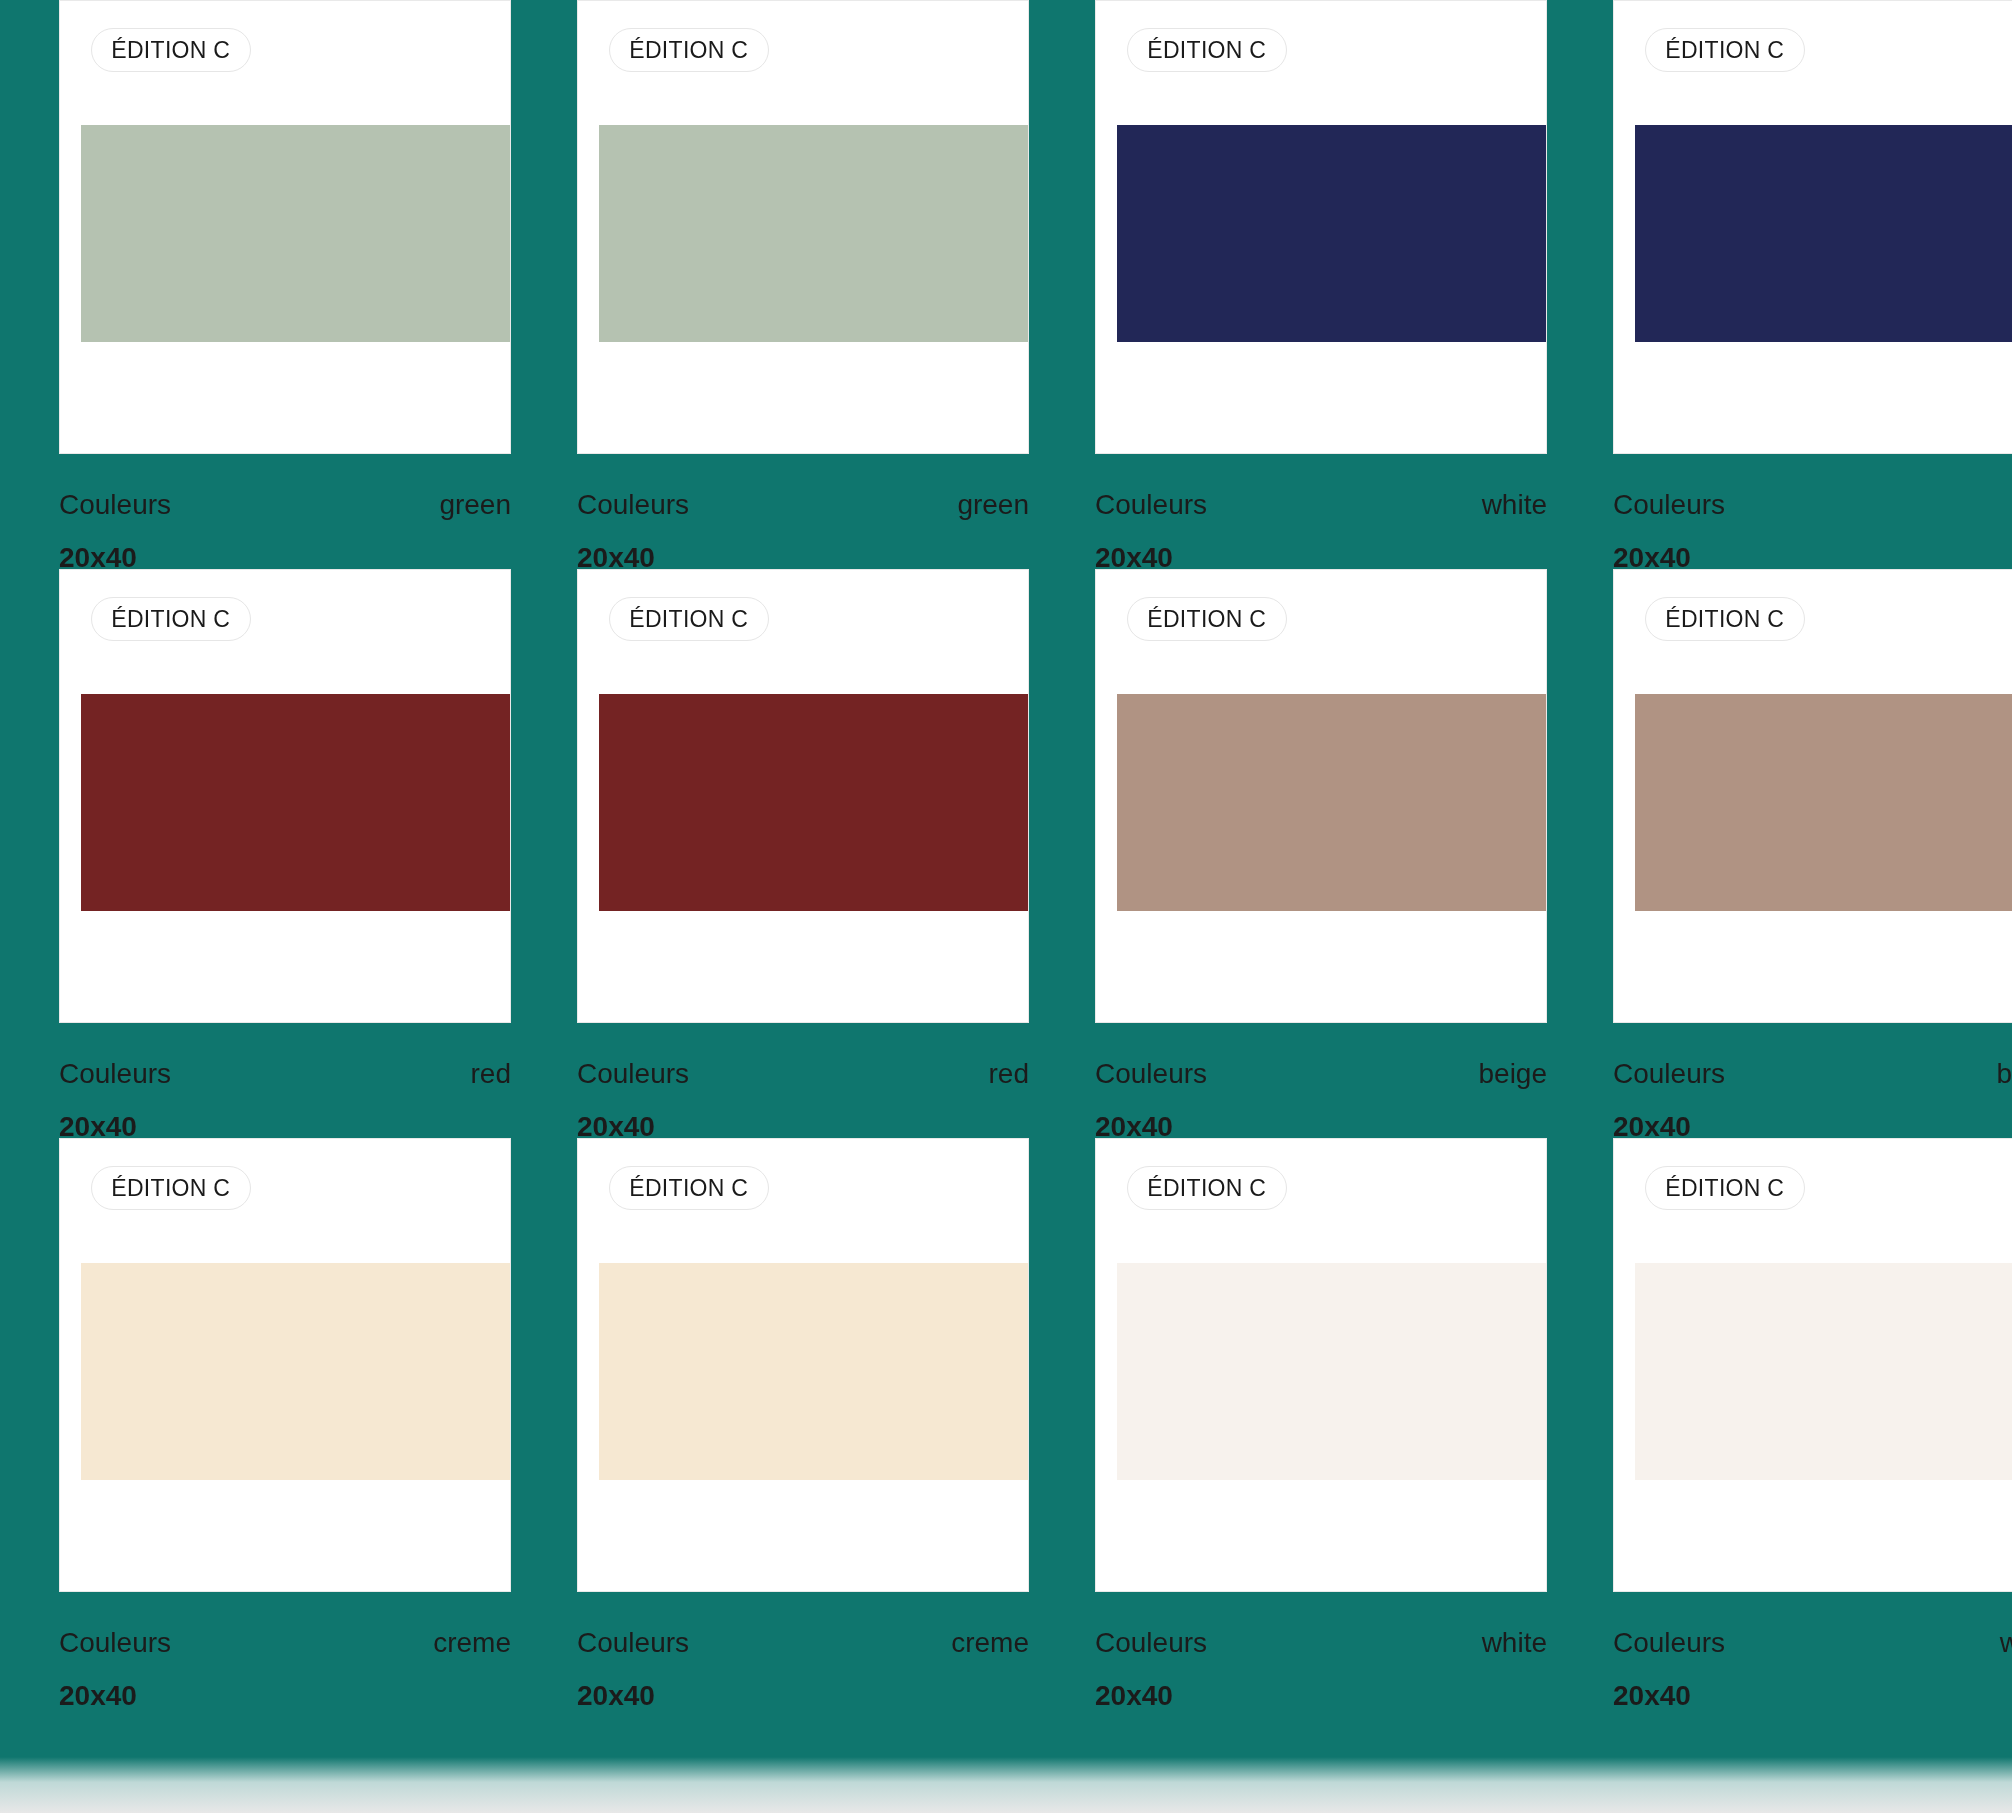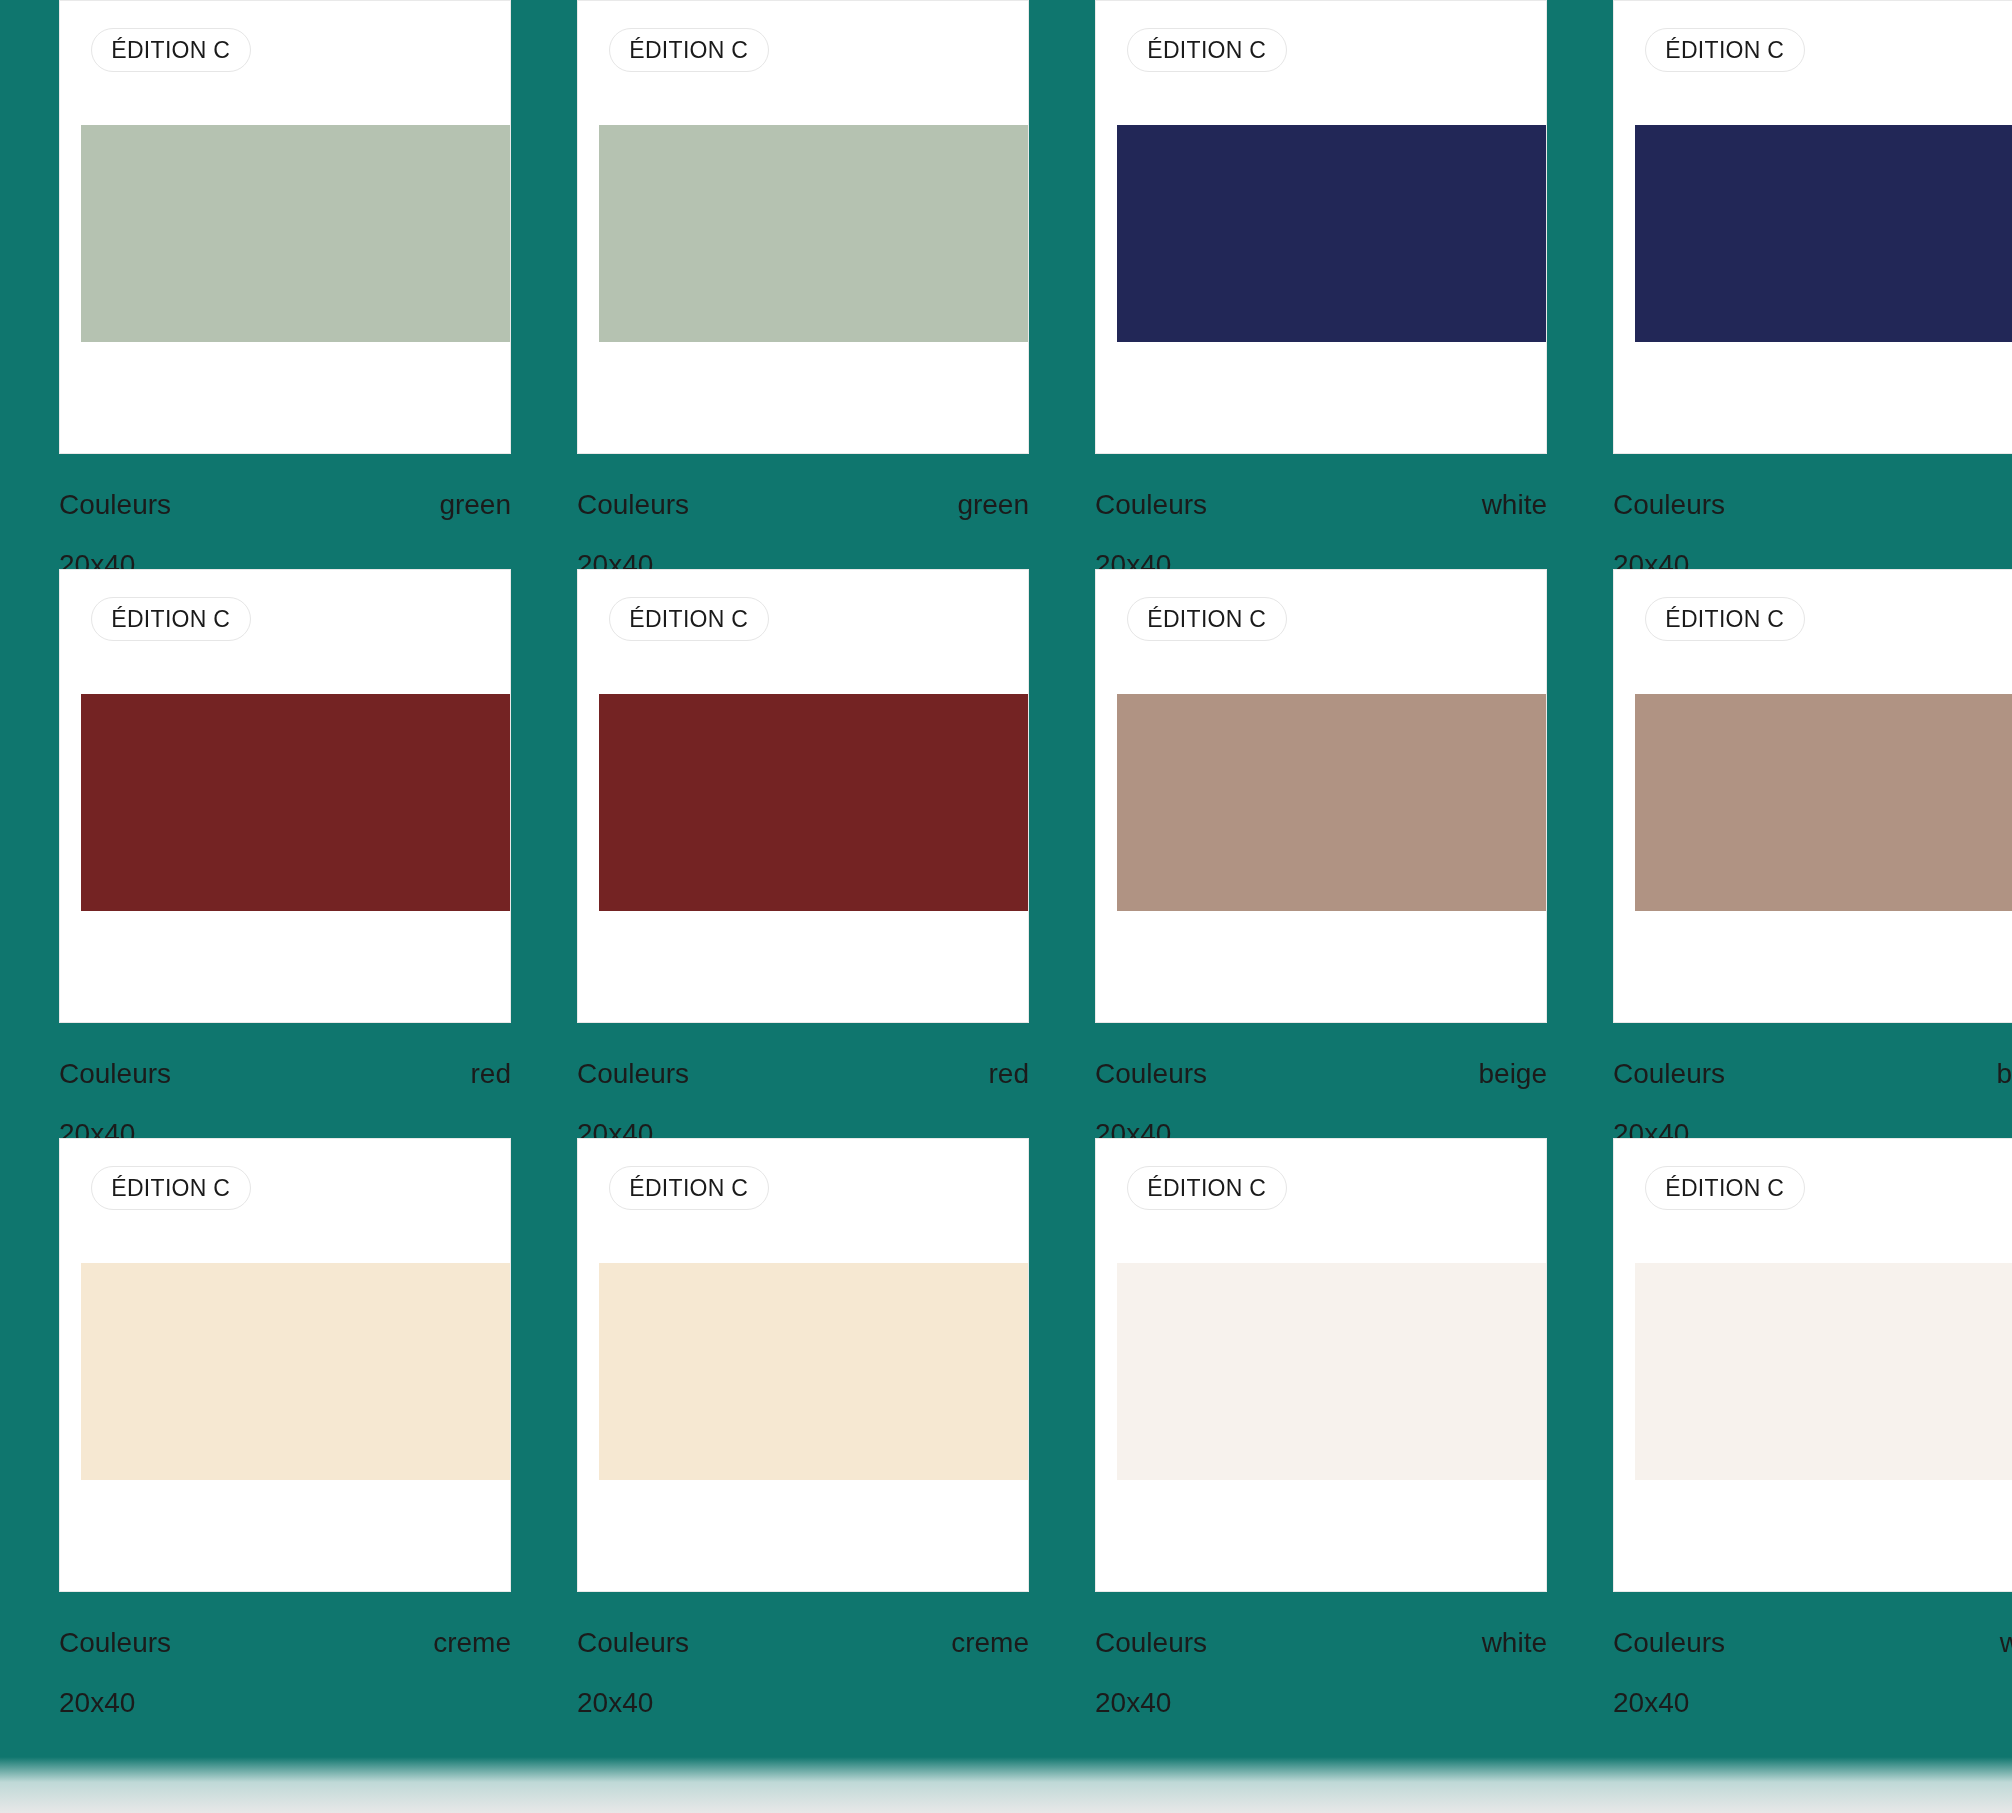--- a/index.html
+++ b/index.html
@@ -94,21 +94,22 @@
   .meta-size {
     font-size: 28px;
     line-height: 1.32;
     color: #1b1b1b;
     font-weight: 400;
     white-space: nowrap;
   }
 
   .meta-size {
     display: block;
-    margin-top: 23px;
+    margin-top: 16px;
+    font-weight: bold;
   }
 
   
   #bottom-fade {
     position: absolute;
     left: 0;
     right: 0;
     bottom: 0;
     height: 56px;
     background: linear-gradient(to bottom,

